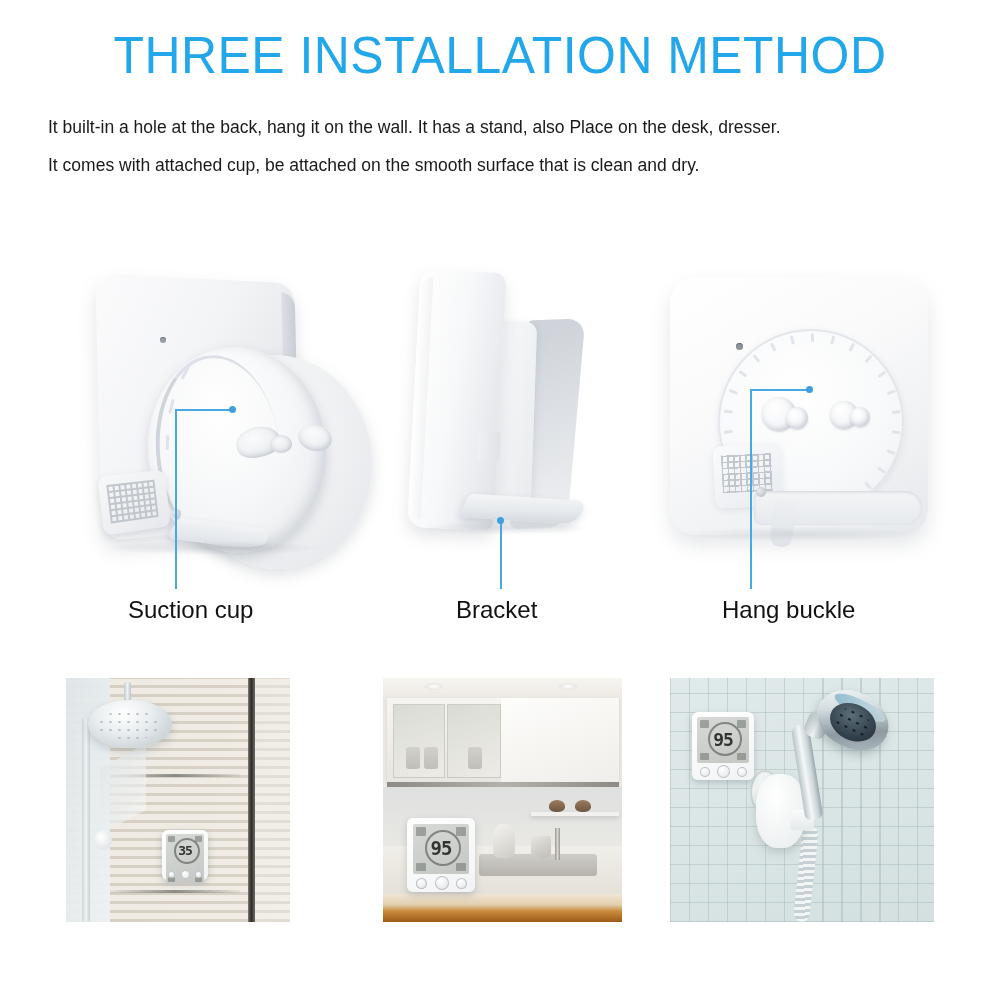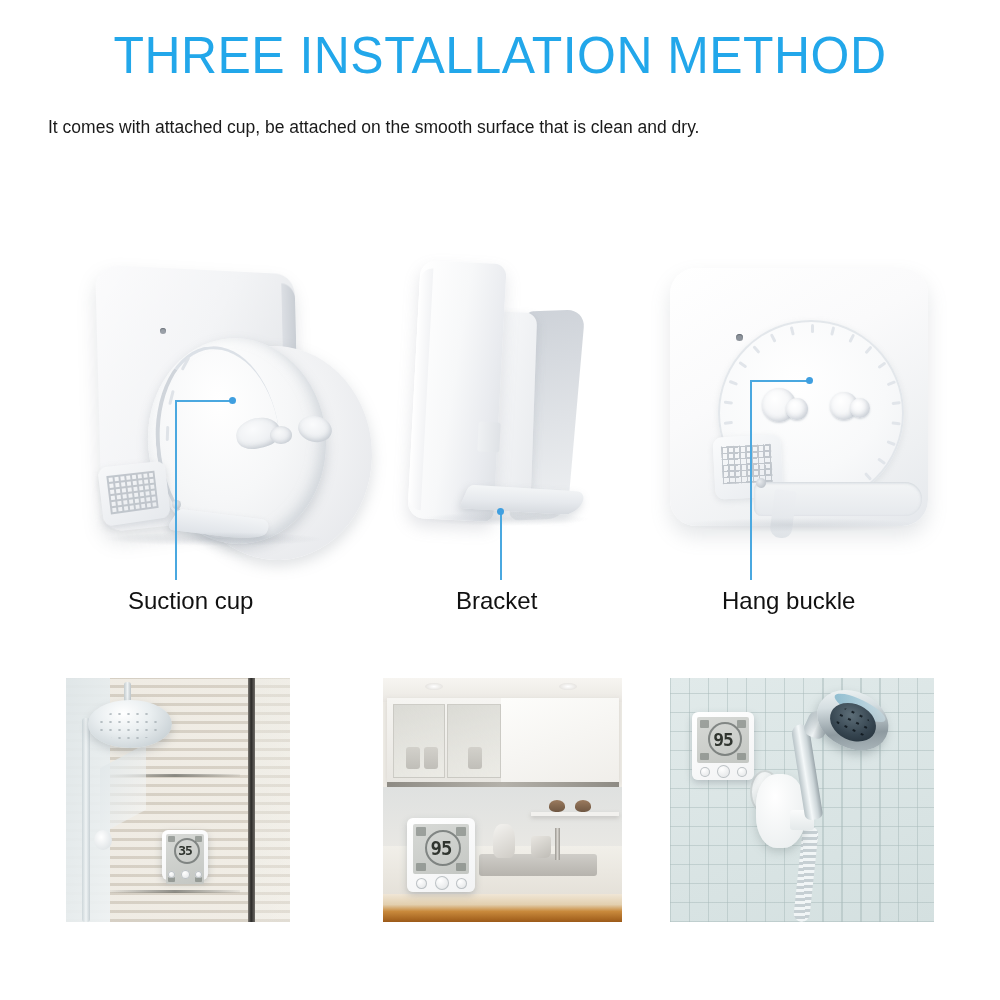--- a/index.html
+++ b/index.html
@@ -28,21 +28,21 @@
     position:absolute;left:48px;top:108px;width:904px;
     color:#1a1a1a;
     font-size:17.5px;
     line-height:38px;
     font-weight:400;
   }
   .subtitle div{white-space:nowrap;}
 
   
   .callouts{position:absolute;left:0;top:245px;width:1000px;height:390px;}
-  .cell{position:absolute;top:5px;height:390px;}
+  .cell{position:absolute;top:14px;height:390px;}
   .cell-1{left:60px;width:330px;}
   .cell-2{left:390px;width:250px;}
   .cell-3{left:640px;width:320px;}
 
   .label{
     position:absolute;
     color:#111111;
     font-size:24px;
     font-weight:400;
     white-space:nowrap;
@@ -499,20 +499,21 @@
   }
 </style>
 </head>
 <body>
 
 <div class="page">
 
   <div class="title">THREE INSTALLATION METHOD</div>
 
   <div class="subtitle">
+    <div>It built-in a hole at the back, hang it on the wall. It has a stand, also Place on the desk, dresser.</div>
     <div>It comes with attached cup, be attached on the smooth surface that is clean and dry.</div>
   </div>
 
   <div class="callouts">
 
     <div class="cell cell-1">
       <div class="dev">
         <div class="p1-body"></div>
         <div class="p1-cupback"></div>
         <div class="p1-cup"></div>

